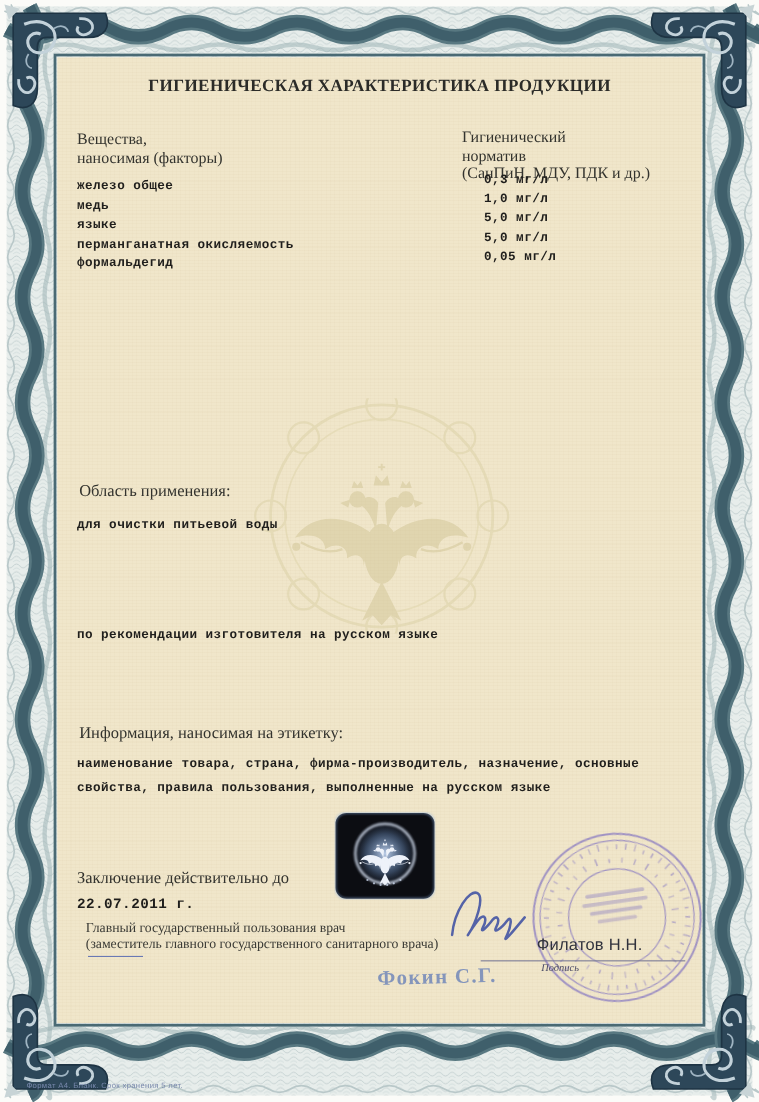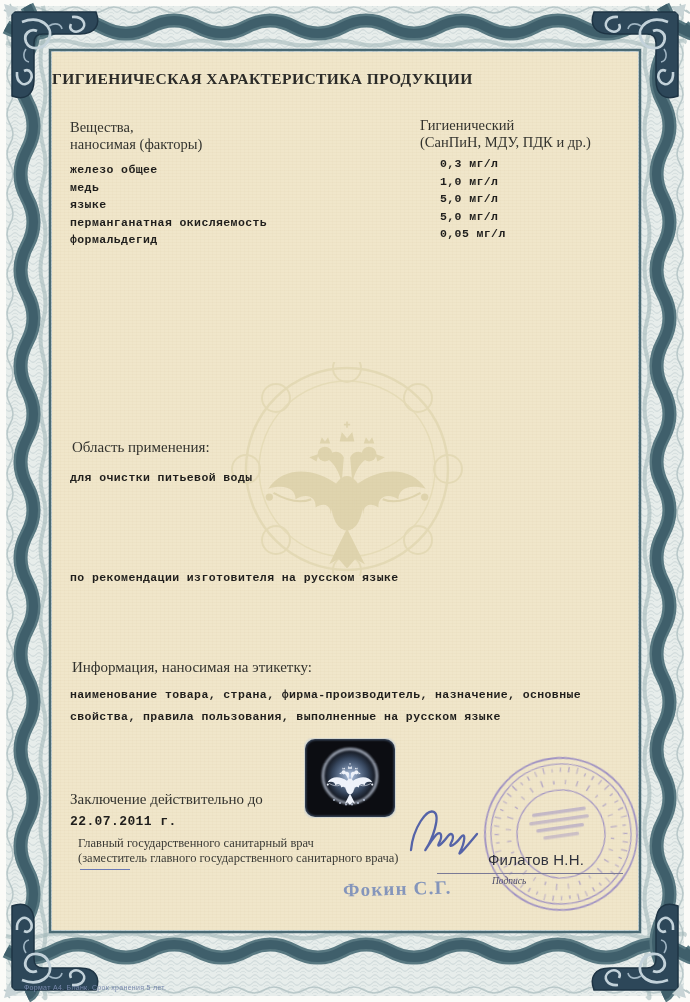--- a/index.html
+++ b/index.html
@@ -14,21 +14,21 @@
     background:
       repeating-linear-gradient(0deg, rgba(190,165,120,.05) 0 1px, rgba(0,0,0,0) 1px 3px),
       repeating-linear-gradient(90deg, rgba(190,165,120,.04) 0 1px, rgba(0,0,0,0) 1px 4px),
       #f0e6ca;
     z-index:1;
   }
 
   .abs { position:absolute; z-index:5; }
 
   .doc-title {
-    left:52px; top:70px; width:586px; text-align:left;
+    left:52px; top:70px; width:586px; text-align:center;
     font-weight:bold; font-size:15.5px; letter-spacing:.4px; color:#2b2b28;
   }
 
   .serif-label { font-size:15px; color:#33332e; }
   .serif-small { font-size:12.5px; color:#3a3a35; }
 
   .mono {
     font-family:"Liberation Mono", monospace; font-weight:bold;
     font-size:11.5px; letter-spacing:.4px; color:#1f1e1c;
   }
@@ -303,20 +303,21 @@
   </svg>
 
   <div class="abs doc-title">ГИГИЕНИЧЕСКАЯ ХАРАКТЕРИСТИКА ПРОДУКЦИИ</div>
 
   <div class="abs hdr-left">
     <div>Вещества,</div>
     <div>наносимая (факторы)</div>
   </div>
   <div class="abs hdr-right">
     <div>Гигиенический</div>
+    <div>норматив</div>
     <div>(СанПиН, МДУ, ПДК и др.)</div>
   </div>
 
   <div class="abs rows mono">
     <div class="row">
       <span>железо общее</span>
       <span class="val">0,3 мг/л</span>
     </div>
     <div class="row">
       <span>медь</span>
@@ -343,21 +344,21 @@
 
   <div class="abs serif-label info-label">Информация, наносимая на этикетку:</div>
   <div class="abs mono info-value">
     <div>наименование товара, страна, фирма-производитель, назначение, основные</div>
     <div>свойства, правила пользования, выполненные на русском языке</div>
   </div>
 
   <div class="abs serif-label valid-label">Заключение действительно до</div>
   <div class="abs mono valid-date">22.07.2011 г.</div>
 
-  <div class="abs serif-small pos1">Главный государственного санитарный врач</div>
+  <div class="abs serif-small pos1">Главный государственный пользования врач</div>
   <div class="abs serif-small pos2">(заместитель главного государственного санитарного врача)</div>
   <div class="pos-underline"></div>
 
   <div class="abs stamp-name">Филатов Н.Н.</div>
   <div class="sig-line"></div>
   <div class="abs sig-caption">Подпись</div>
   <div class="abs facsimile">Фокин С.Г.</div>
 
   <div class="abs footer-note">Формат А4. Бланк. Срок хранения 5 лет.</div>
 </div>

